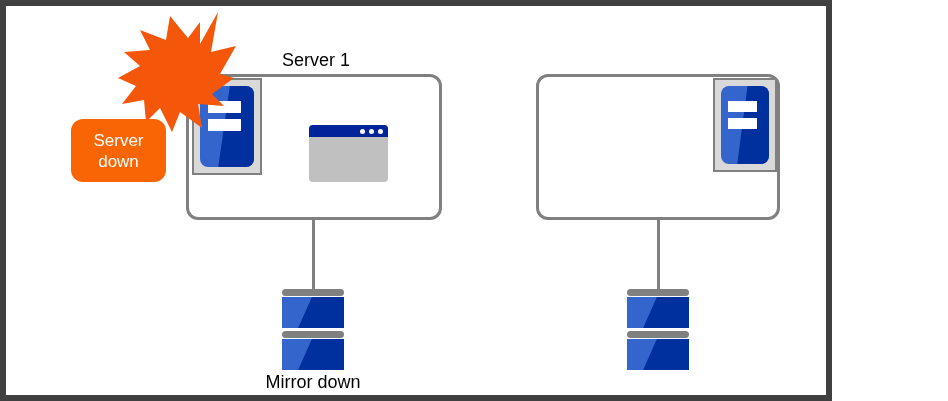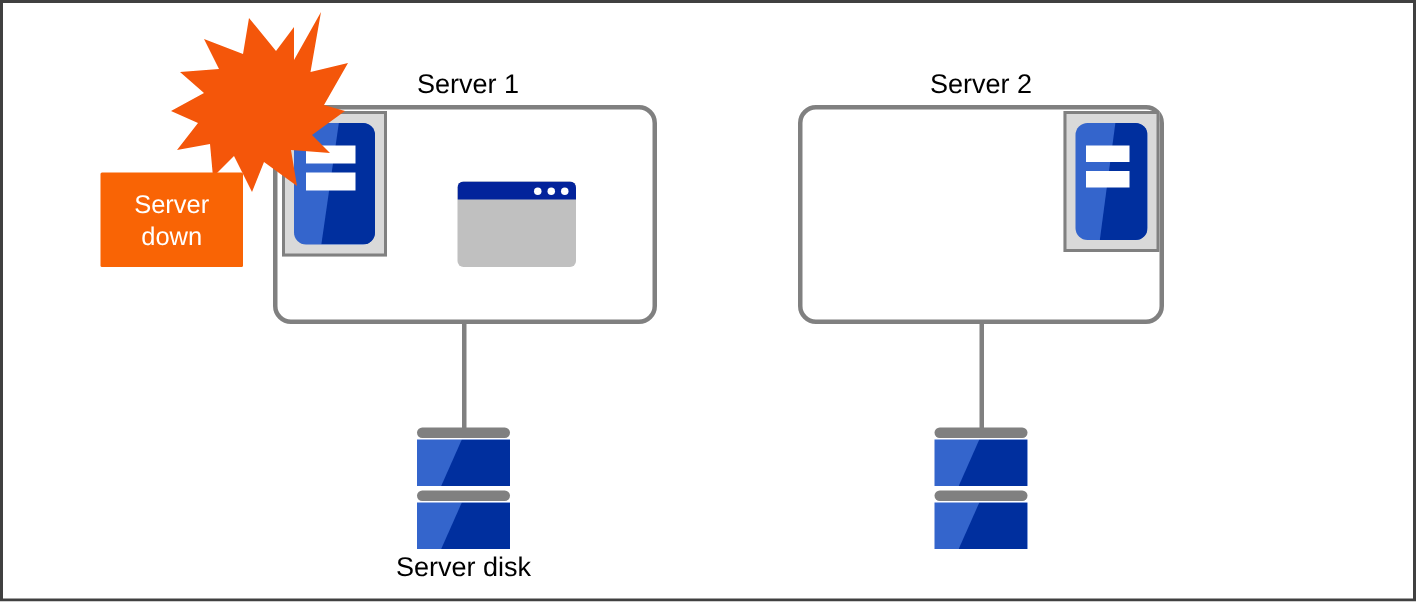--- a/index.html
+++ b/index.html
@@ -5,24 +5,24 @@
   html, body {
     margin: 0;
     padding: 0;
     background: #ffffff;
   }
   body {
     font-family: "Liberation Sans", sans-serif;
   }
   #canvas {
     position: relative;
-    width: 944px;
+    width: 832px;
     height: 401px;
     background: #ffffff;
-    border: 2px solid #404040;
+    border: 6px solid #404040;
     box-sizing: border-box;
     overflow: hidden;
   }
 
   
   .server-box {
     position: absolute;
     border: 3px solid #808080;
     border-radius: 12px;
     background: #ffffff;
@@ -122,21 +122,21 @@
   }
 
   
   #server-down-badge {
     position: absolute;
     left: 65px;
     top: 113px;
     width: 95px;
     height: 63px;
     background: #f96405;
-    border-radius: 1px;
+    border-radius: 12px;
     color: #ffffff;
     font-size: 17px;
     line-height: 21px;
     display: flex;
     flex-direction: column;
     align-items: center;
     justify-content: center;
     text-align: left;
     z-index: 8;
   }
@@ -233,21 +233,20 @@
       102,4 95,44 120,38 104,66 118,70 96,86 108,98 82,96 86,120 64,104
       56,124 44,100 30,114 28,92 6,96 20,78 2,70 24,58 8,44 34,42 24,22
       50,32 54,8 72,30 84,14 84,36"></polygon>
   </svg>
 
   <div id="server-down-badge">
     <span>Server</span>
     <span>down</span>
   </div>
 
-  <div id="server2-title" class="server-title">Server 2</div>
 
   <div id="server2-box" class="server-box"></div>
 
   <div id="server2-icon" class="server-icon">
     <div class="server-icon-body">
       <div class="server-bar b1"></div>
       <div class="server-bar b2"></div>
     </div>
   </div>
 
@@ -261,15 +260,15 @@
     <div class="disk-body"></div>
   </div>
 
   <div id="disk2" class="disk">
     <div class="disk-cap"></div>
     <div class="disk-body"></div>
     <div class="disk-cap"></div>
     <div class="disk-body"></div>
   </div>
 
-  <div id="mirror-disk-label">Server disk</div>
+  <div id="mirror-disk-label">Mirror down</div>
 
 </div>
 
 </body></html>

